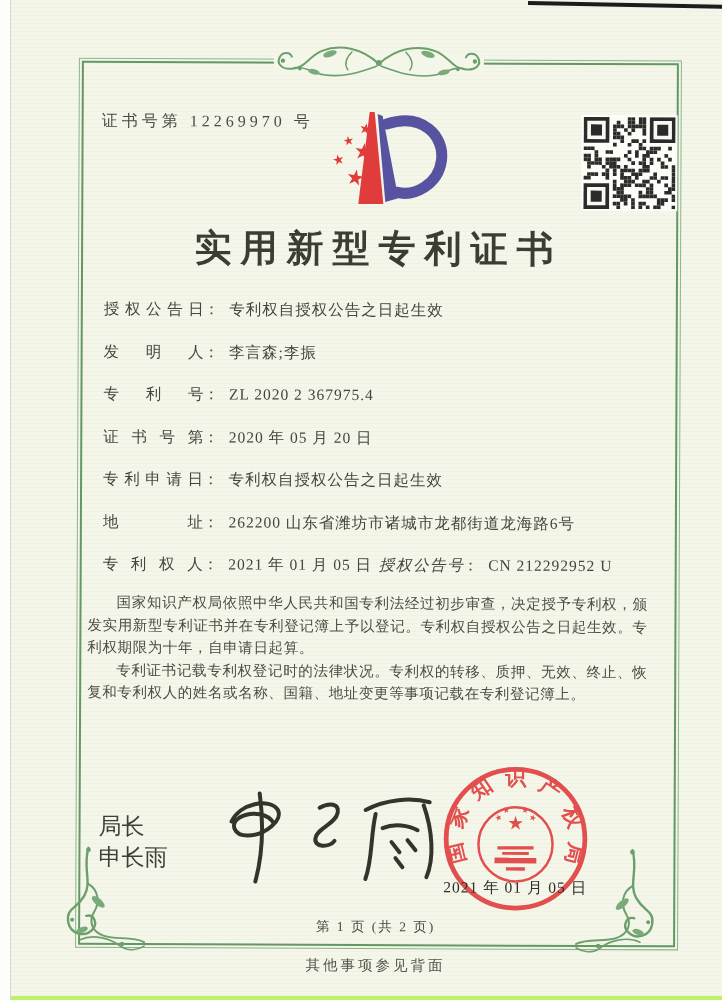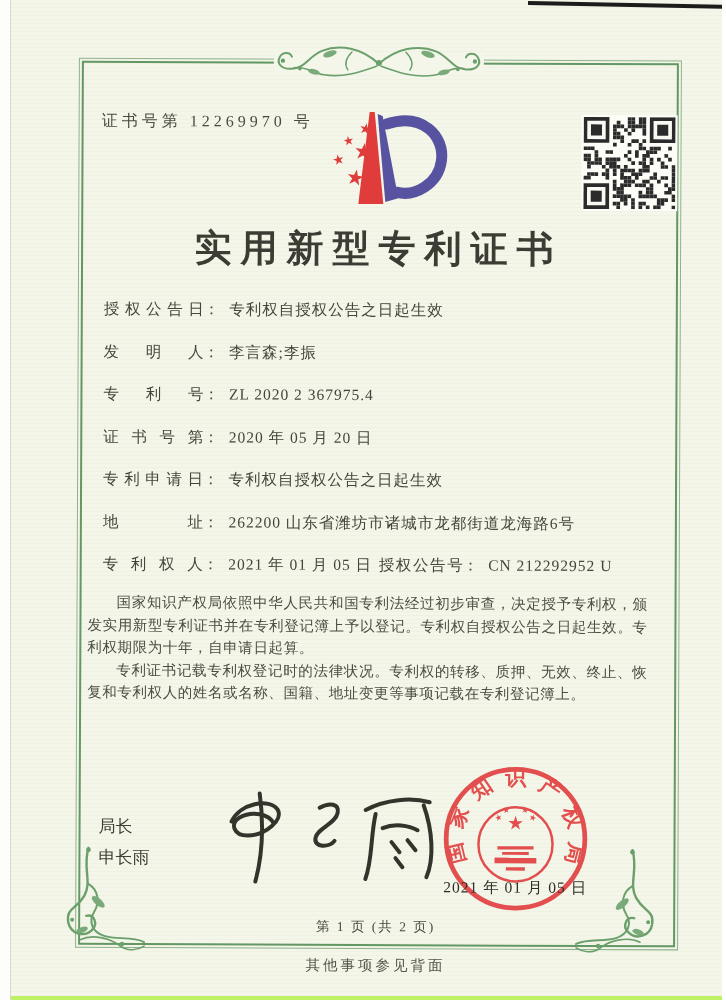--- a/index.html
+++ b/index.html
@@ -23,21 +23,21 @@
          letter-spacing:9px;color:#3c3c34;}
   .fields{position:absolute;left:103px;top:300px;width:560px;font-size:15.5px;color:#45453c;}
   .frow{position:relative;height:42.5px;}
   .lab{display:inline-block;width:100px;text-align:justify;text-align-last:justify;}
   .colon{margin-right:10px;}
   .val{letter-spacing:1px;}
   .pair2{position:absolute;left:276px;top:0;}
   .paras{position:absolute;left:88px;top:592px;width:560px;font-size:14.5px;line-height:22.6px;
          color:#4c4c42;letter-spacing:0.6px;}
   .paras p{margin:0;text-indent:2em;text-align:justify;}
-  .signer{position:absolute;left:100px;top:812px;font-size:17px;line-height:31px;color:#3e3e36;
+  .signer{position:absolute;left:100px;top:812px;font-size:23px;line-height:31px;color:#3e3e36;
           font-family:Liberation Sans, sans-serif;}
   .signature{position:absolute;left:205px;top:784px;width:240px;height:104px;}
   .seal{position:absolute;left:437px;top:762px;width:160px;height:152px;}
   .seal-date{position:absolute;left:433px;top:877px;width:168px;text-align:center;font-size:15.5px;
              letter-spacing:1px;color:#2f2f2a;}
   .page-info{position:absolute;left:77px;top:918px;width:601px;text-align:center;font-size:13.5px;
              letter-spacing:2px;color:#4a4a40;}
   .footer-note{position:absolute;left:77px;top:956px;width:601px;text-align:center;font-size:14.5px;
                letter-spacing:3px;color:#55554a;}
   .green-stroke{stroke:#6ba06c;fill:none;stroke-linecap:round;}
@@ -329,21 +329,21 @@
         </div><div class="frow">
           <span class="lab">专利号</span><span class="colon">：</span><span class="val">ZL 2020 2 367975.4</span>
         </div><div class="frow">
           <span class="lab">证书号第</span><span class="colon">：</span><span class="val">2020 年 05 月 20 日</span>
         </div><div class="frow">
           <span class="lab">专利申请日</span><span class="colon">：</span><span class="val">专利权自授权公告之日起生效</span>
         </div><div class="frow">
           <span class="lab">地址</span><span class="colon">：</span><span class="val">262200 山东省潍坊市诸城市龙都街道龙海路6号</span>
         </div><div class="frow">
           <span class="lab">专利权人</span><span class="colon">：</span><span class="val">2021 年 01 月 05 日</span>
-        <span class="pair2"><span class="lab" style="width: 84px;">授权公告号</span><span class="colon">：</span><span class="val">CN 212292952 U</span></span></div></div>
+        <span class="pair2"><span class="lab" style="width: 84px; font-style: italic;">授权公告号</span><span class="colon">：</span><span class="val">CN 212292952 U</span></span></div></div>
 
     <div class="paras">
         <p>国家知识产权局依照中华人民共和国专利法经过初步审查，决定授予专利权，颁发实用新型专利证书并在专利登记簿上予以登记。专利权自授权公告之日起生效。专利权期限为十年，自申请日起算。</p>
         <p>专利证书记载专利权登记时的法律状况。专利权的转移、质押、无效、终止、恢复和专利权人的姓名或名称、国籍、地址变更等事项记载在专利登记簿上。</p>
       </div>
 
     <div class="signer">
       <div>局长</div>
       <div>申长雨</div>
     </div>

